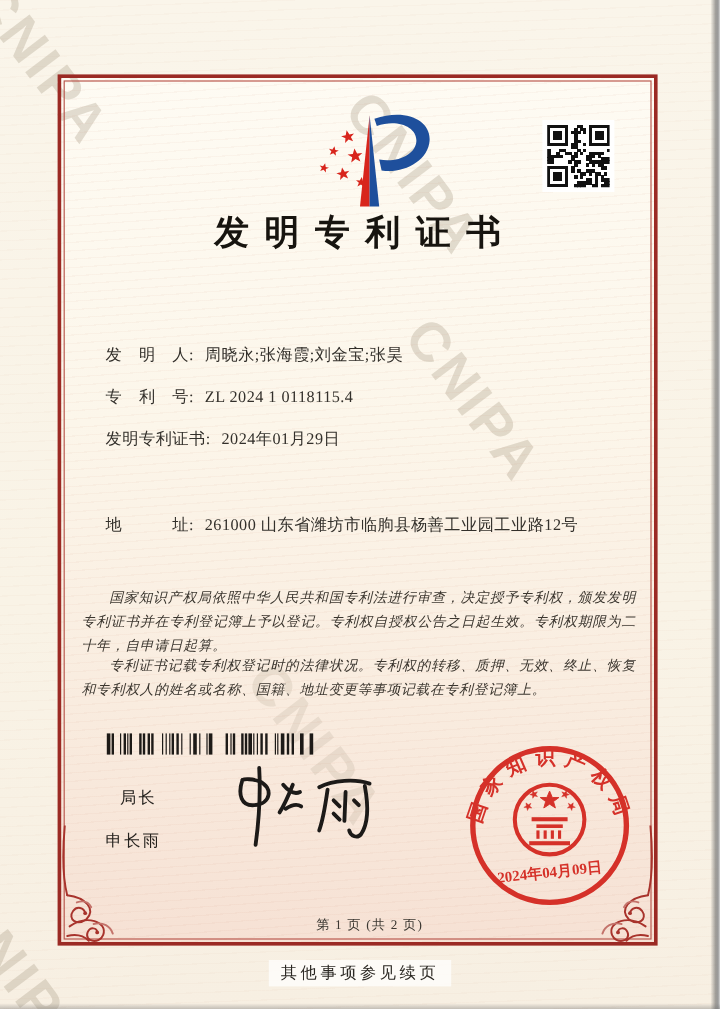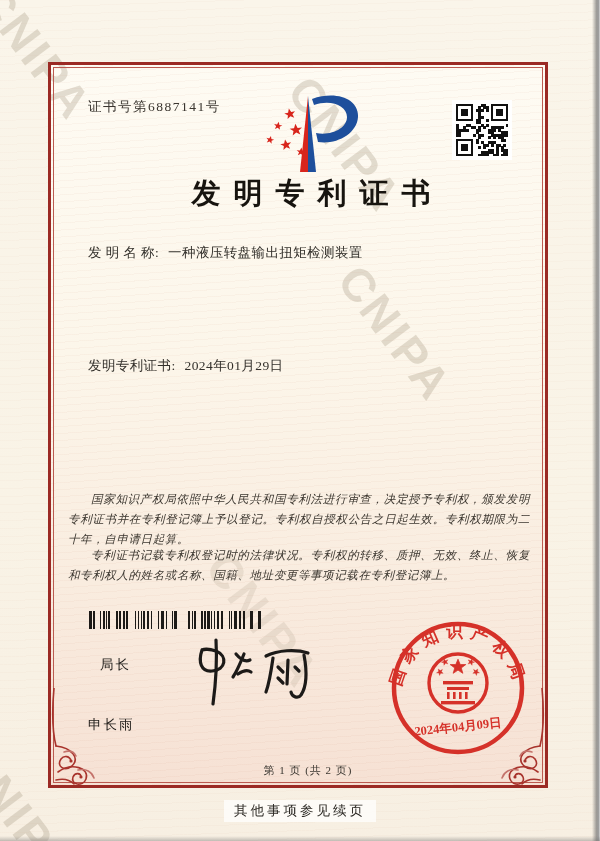--- a/index.html
+++ b/index.html
@@ -29,36 +29,36 @@
     background:repeating-linear-gradient(176deg, rgba(195,120,92,0.05) 0 1px, transparent 1px 7px);}
   .frame-border{position:absolute; left:48px; top:62px; width:500px; height:726px; z-index:3;
     border:3px solid #9b2a24; box-sizing:border-box; pointer-events:none;}
   .frame-border-inner{position:absolute; inset:2px; border:1px solid #bb5a50;}
   .content{position:absolute; inset:0; z-index:4;}
   
   .cert-no{position:absolute; left:88px; top:98px; font-size:13.5px; letter-spacing:1.5px; color:#3a352f;}
   .logo{position:absolute; left:256px; top:92px; width:108px; height:86px;}
   .qr{position:absolute; left:452px; top:100px; width:60px; height:60px; background:#fff; padding:4px; box-sizing:border-box;}
   .title{position:absolute; left:48px; top:174px; width:500px; text-align:center;
-    font-size:29px; font-weight:700; letter-spacing:13px; color:#17140f; text-indent:13px;padding-left:13px;}
+    font-size:29px; font-weight:700; letter-spacing:13px; color:#17140f; text-indent:13px;}
   
   .field{position:absolute; left:88px; font-size:13.5px; color:#33302b; letter-spacing:0.4px; white-space:nowrap;}
   .field .lbl{display:inline-block;}
   .field .sep{margin-right:9px;}
   .f0{top:244px}.f1{top:287px}.f2{top:322px}.f3{top:357px}.f4{top:393px}.f5{top:429px}.f6{top:461px}
   .grant-no{position:absolute; left:272px; top:0;}
   
   .legal{position:absolute; left:68px; width:462px; font-size:11.5px; line-height:1.72;
     font-style:italic; text-align:justify; text-indent:2em; color:#3b362f; letter-spacing:0.6px;}
   .p1{top:490px}.p2{top:546px}
   
   .barcode{position:absolute; left:85px; top:611px; width:180px; height:18px;}
   
   .sig-title{position:absolute; left:100px; top:656px; font-family:"Liberation Sans",sans-serif; font-size:13.5px; color:#24211d; letter-spacing:2px;}
-  .sig-name{position:absolute; left:88px; top:716px; font-family:"Liberation Sans",sans-serif; font-size:13.5px; color:#24211d; letter-spacing:2px;}
+  .sig-name{position:absolute; left:88px; top:692px; font-family:"Liberation Sans",sans-serif; font-size:13.5px; color:#24211d; letter-spacing:2px;}
   .sig-hand{position:absolute; left:178px; top:634px; width:160px; height:76px;}
   
   .seal{position:absolute; left:387px; top:617px; width:142px; height:142px; z-index:5; opacity:0.93;}
   
   .orn{position:absolute; top:688px; width:70px; height:99px; z-index:4;}
   .orn-l{left:50px;} .orn-r{left:476px; transform:scaleX(-1);}
   
   .page-info{position:absolute; left:48px; top:763px; width:520px; text-align:center; font-size:11px; color:#3c3832; letter-spacing:1px;}
   .continuation{position:absolute; left:0; top:800px; width:600px; text-align:center;}
   .continuation span{display:inline-block; background:rgba(255,255,253,0.75); padding:2px 10px;
@@ -76,21 +76,20 @@
   <div class="wm" style="left:-8px;  top:736px;">CNIPA</div>
 
   <div class="frame-bg"></div>
   <div class="frame-waves"></div>
   <div class="frame-border">
     <div class="frame-border-inner"></div>
   </div>
 
   <div class="content">
 
-    <div class="cert-no">证书号第6887141号</div>
 
     <svg class="logo" viewBox="0 0 108 86">
       <defs>
         <polygon id="star" points="0,-10 2.9,-3.1 10,-3.1 4.2,1.2 6.2,8.1 0,4 -6.2,8.1 -4.2,1.2 -10,-3.1 -2.9,-3.1"></polygon>
       </defs>
       <g fill="#d8251c">
         <use href="#star" transform="translate(34,22) scale(0.55) rotate(-12)"></use>
         <use href="#star" transform="translate(22,34) scale(0.42) rotate(10)"></use>
         <use href="#star" transform="translate(40,38) scale(0.62) rotate(-6)"></use>
         <use href="#star" transform="translate(14,48) scale(0.40) rotate(14)"></use>
@@ -223,25 +222,31 @@
           <rect x="37.14" y="2.48" width="12.38" height="12.38" fill="#fff"></rect>
           <rect x="39.62" y="4.95" width="7.43" height="7.43" fill="#111"></rect>
           <rect x="0.00" y="34.67" width="17.33" height="17.33" fill="#111"></rect>
           <rect x="2.48" y="37.14" width="12.38" height="12.38" fill="#fff"></rect>
           <rect x="4.95" y="39.62" width="7.43" height="7.43" fill="#111"></rect>
         </svg>
     </div>
 
     <div class="title">发明专利证书</div>
 
-    <div class="field f0">
-      <span class="lbl sep">发 明 名 称:</span><span>一种液压转盘输出扭矩检测装置</span>
+    <div class="field f1">
+      <span class="lbl sep">发　明　人:</span><span>周晓永;张海霞;刘金宝;张昊</span>
+    </div>
+    <div class="field f2">
+      <span class="lbl sep">专　利　号:</span><span>ZL 2024 1 0118115.4</span>
     </div>
     <div class="field f3">
       <span class="lbl sep">发明专利证书:</span><span>2024年01月29日</span>
+    </div>
+    <div class="field f5">
+      <span class="lbl sep">地　　　址:</span><span>261000 山东省潍坊市临朐县杨善工业园工业路12号</span>
     </div>
 
     <div class="legal p1">国家知识产权局依照中华人民共和国专利法进行审查，决定授予专利权，颁发发明专利证书并在专利登记簿上予以登记。专利权自授权公告之日起生效。专利权期限为二十年，自申请日起算。</div>
     <div class="legal p2">专利证书记载专利权登记时的法律状况。专利权的转移、质押、无效、终止、恢复和专利权人的姓名或名称、国籍、地址变更等事项记载在专利登记簿上。</div>
 
     <svg id="bcsvg" class="barcode" viewBox="0 0 180 18" preserveAspectRatio="none">
         <rect x="4" y="0" width="3" height="18" fill="#1d1a17"></rect>
         <rect x="8" y="0" width="2" height="18" fill="#1d1a17"></rect>
         <rect x="15" y="0" width="1" height="18" fill="#1d1a17"></rect>
         <rect x="18" y="0" width="2" height="18" fill="#1d1a17"></rect>

